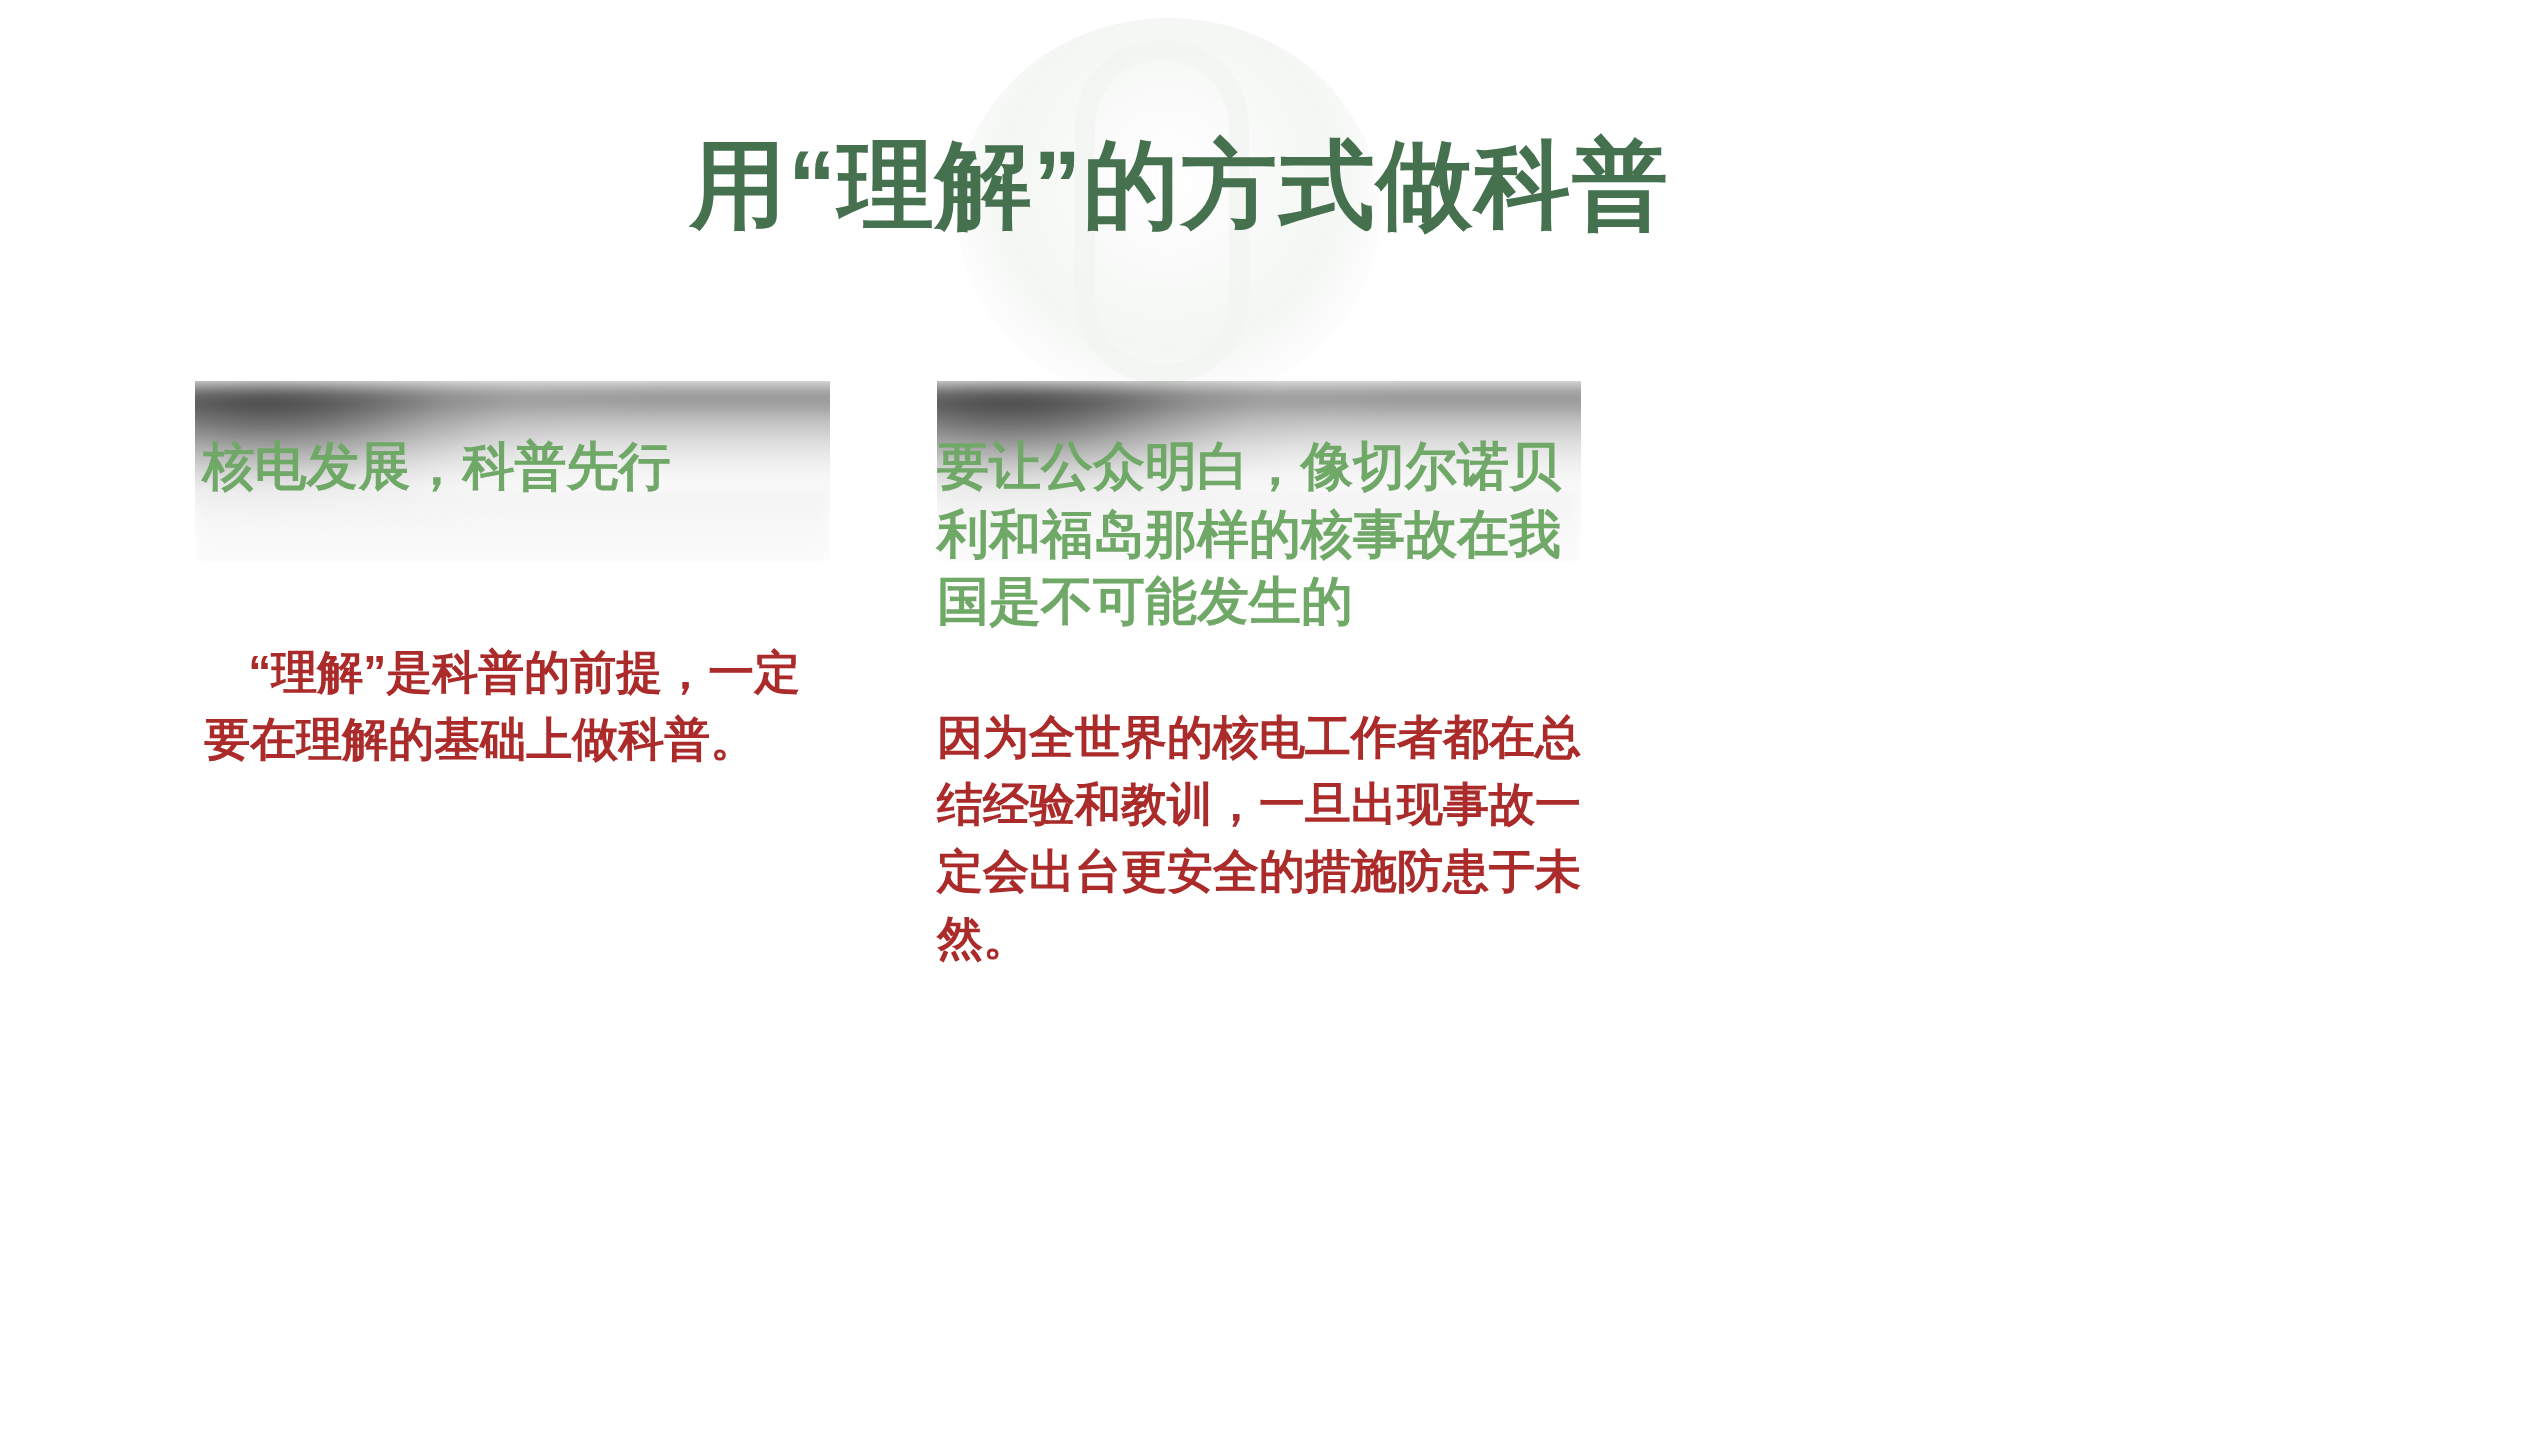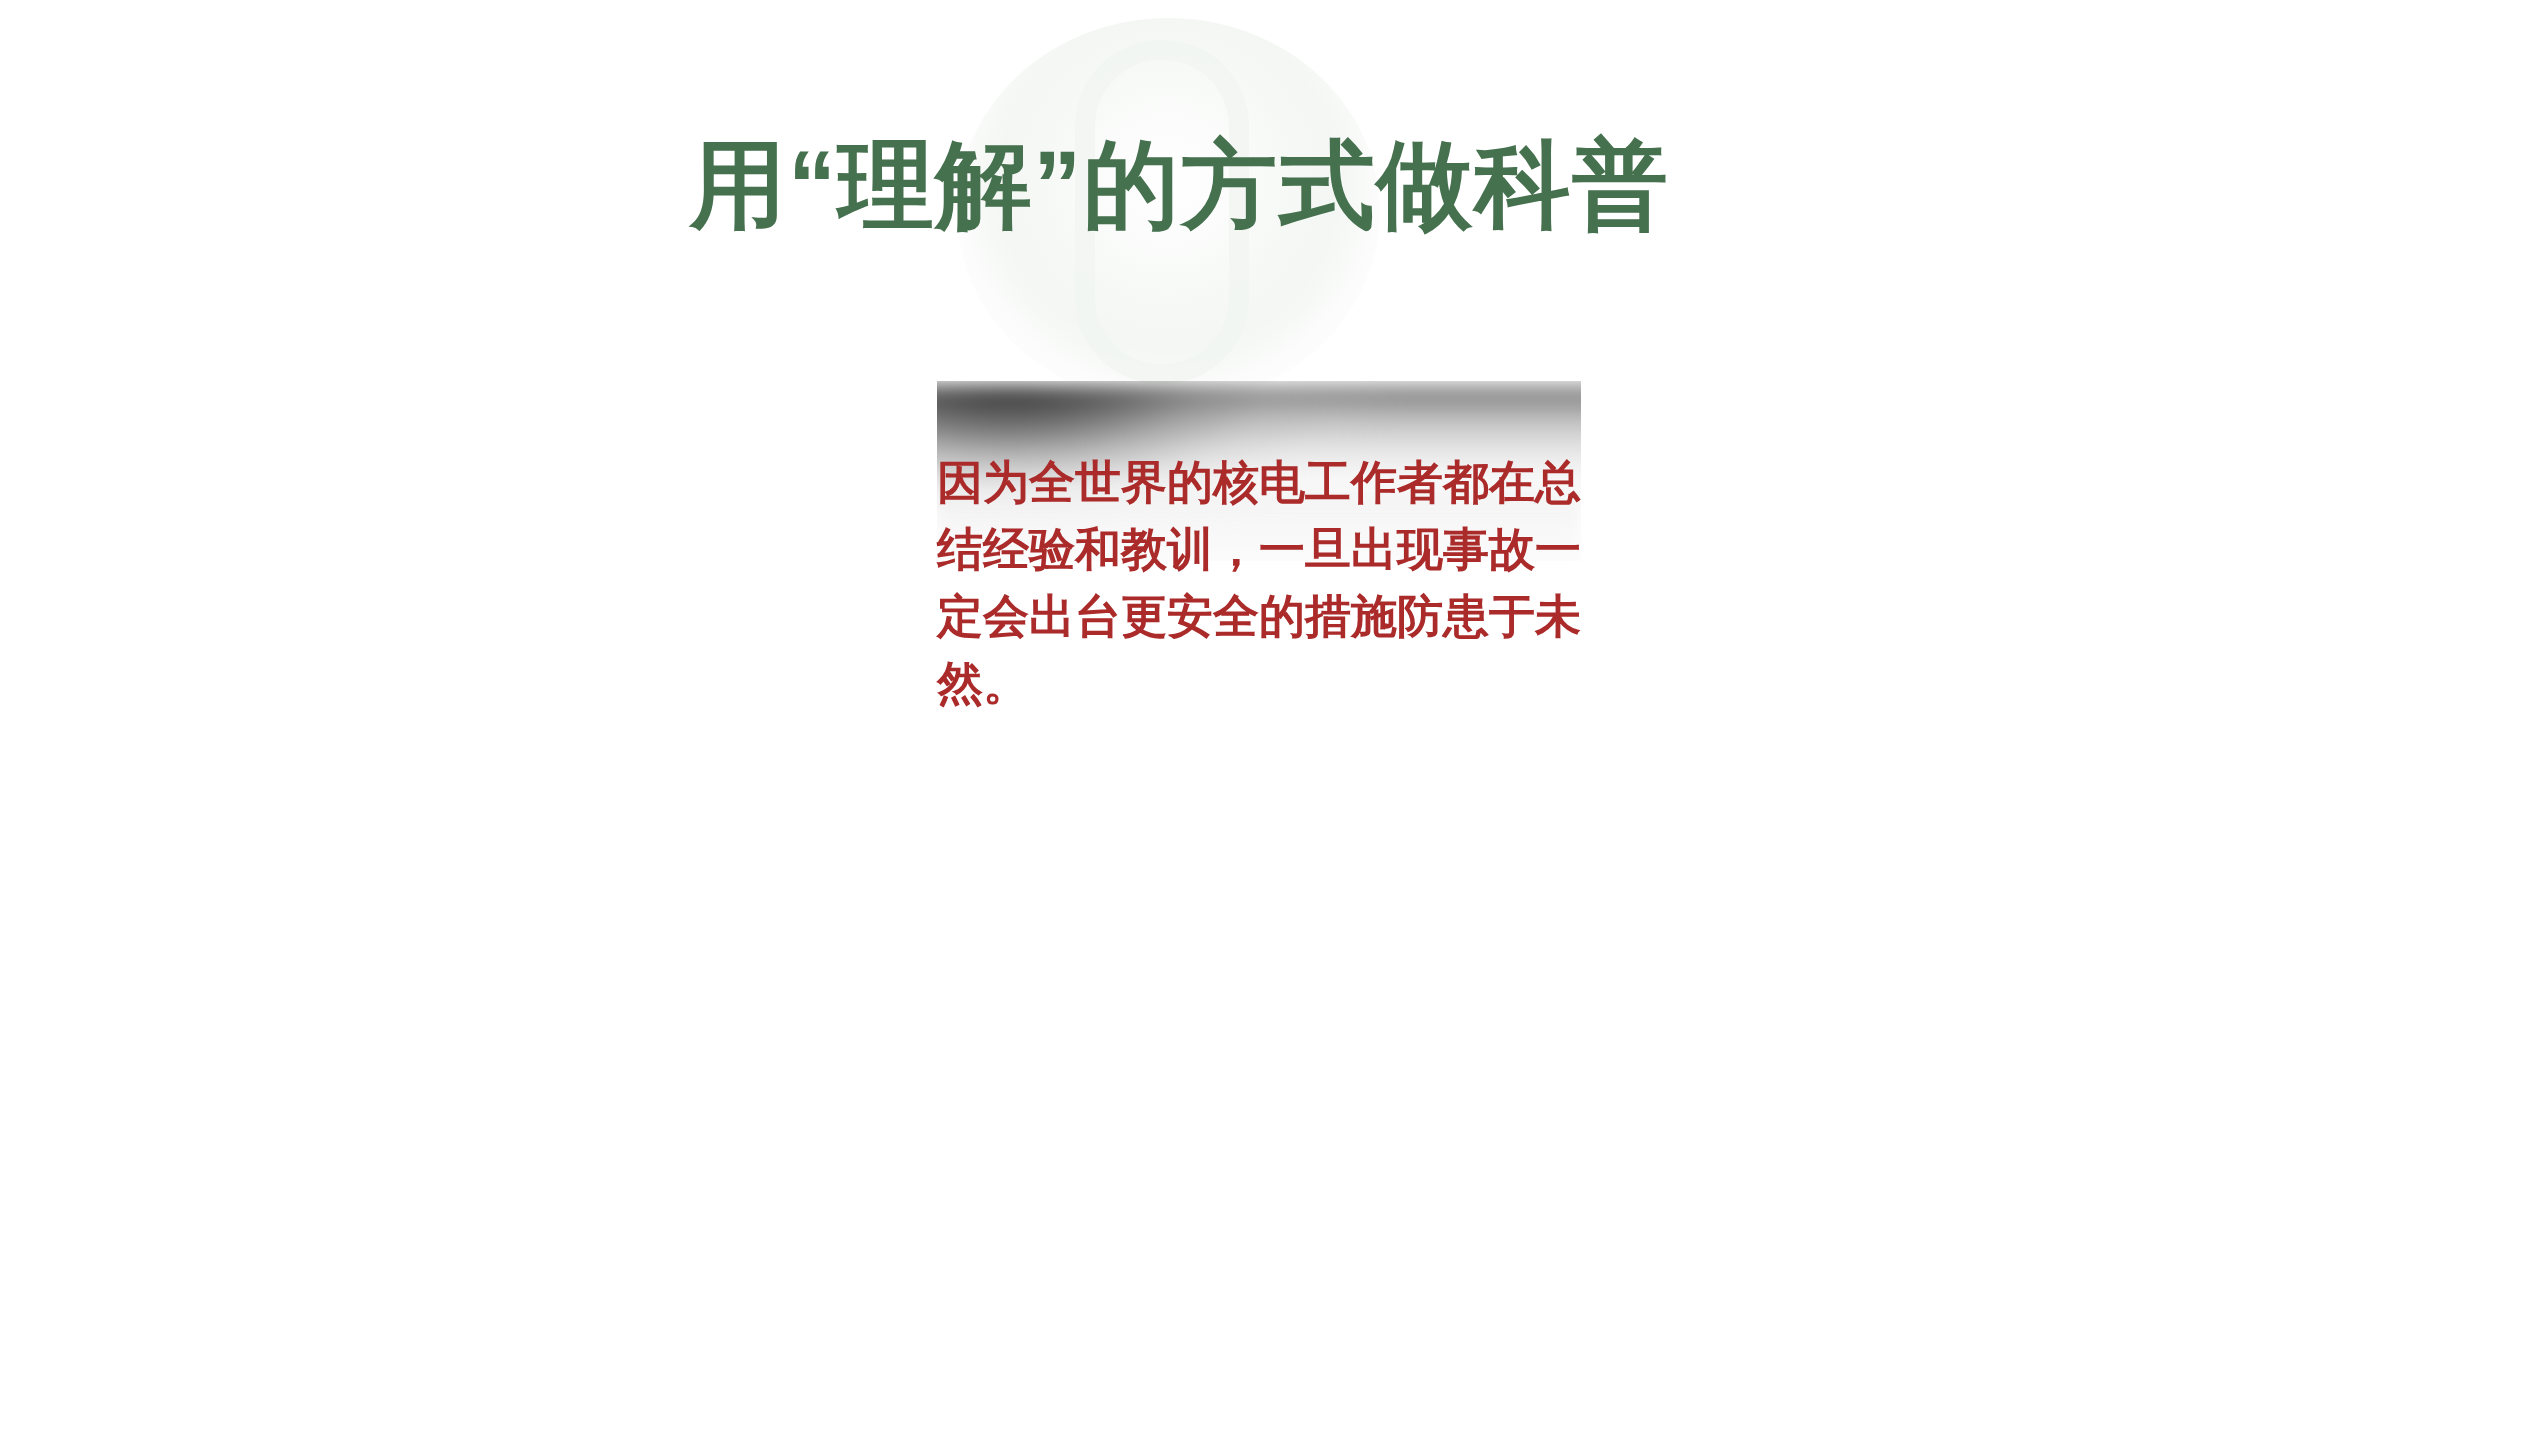--- a/index.html
+++ b/index.html
@@ -144,24 +144,33 @@
 </style>
 </head>
 <body>
 
 <div id="slide">
 
   <div id="watermark"></div>
 
   <div id="title">用“理解”的方式做科普</div>
 
+  <div class="column" id="col-1">
+    <div class="shadow-plate">
+      <div class="band"></div>
+      <div class="tail"></div>
+    </div>
+    <div class="col-header">核电发展，科普先行</div>
+    <div class="col-body">“理解”是科普的前提，一定要在理解的基础上做科普。</div>
+  </div>
 
   <div class="column" id="col-2">
     <div class="shadow-plate">
       <div class="band"></div>
       <div class="tail"></div>
     </div>
+    <div class="col-header">要让公众明白，像切尔诺贝利和福岛那样的核事故在我国是不可能发生的</div>
     <div class="col-body">因为全世界的核电工作者都在总结经验和教训，一旦出现事故一定会出台更安全的措施防患于未然。</div>
   </div>
 
 
 </div>
 
 
 </body></html>

